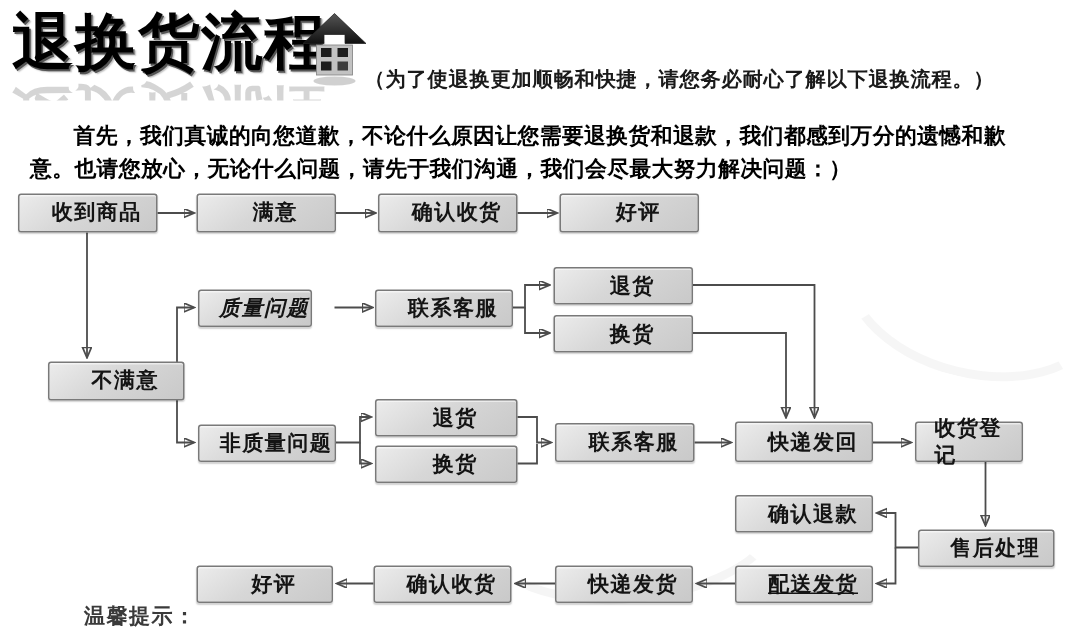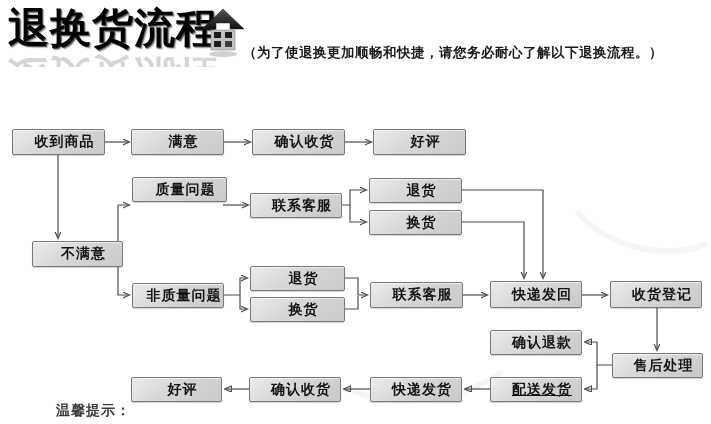--- a/index.html
+++ b/index.html
@@ -74,20 +74,21 @@
     <rect x="12" y="22" width="24" height="20" fill="#c2c2c2" stroke="#8a8a8a" stroke-width="0.6"></rect>
     <rect x="15" y="24" width="7" height="6" fill="#1d1d1d"></rect>
     <rect x="26" y="24" width="7" height="6" fill="#1d1d1d"></rect>
     <rect x="15" y="33" width="7" height="6" fill="#1d1d1d"></rect>
     <rect x="26" y="33" width="7" height="6" fill="#3d3d3d"></rect>
     <ellipse cx="24" cy="46" rx="14" ry="3" fill="#a9a9a9" opacity="0.55"></ellipse>
   </svg>
 
   <div class="subtitle">（为了使退换更加顺畅和快捷，请您务必耐心了解以下退换流程。）</div>
 
+  <div class="intro">首先，我们真诚的向您道歉，不论什么原因让您需要退换货和退款，我们都感到万分的遗憾和歉意。也请您放心，无论什么问题，请先于我们沟通，我们会尽最大努力解决问题：）</div>
 
   <div class="wm wm1"></div>
   <div class="wm wm2"></div>
 
   <div id="flowchart">
     <svg id="edges" width="711" height="424" viewBox="0 0 711 424">
       <defs>
         <marker id="arrow" markerWidth="8" markerHeight="7" refX="6.5" refY="3" orient="auto" markerUnits="userSpaceOnUse">
           <path d="M0,0 L7,3 L0,6 Z" fill="#333"></path>
         </marker>
@@ -113,31 +114,31 @@
         <path d="M612,365 H597 V342 H585" marker-end="url(#arrow)"></path>
         <path d="M597,365 V389 H585" marker-end="url(#arrow)"></path>
         <path d="M490,389 H465" marker-end="url(#arrow)"></path>
         <path d="M370,389 H344" marker-end="url(#arrow)"></path>
         <path d="M249,389 H225" marker-end="url(#arrow)"></path>
       </svg>
   <div class="node" style="left: 12px; top: 129px; width: 93px; height: 26px;">收到商品</div>
       <div class="node" style="left: 131px; top: 129px; width: 93px; height: 26px;">满意</div>
       <div class="node" style="left: 252px; top: 129px; width: 93px; height: 26px;">确认收货</div>
       <div class="node" style="left: 373px; top: 129px; width: 93px; height: 26px;">好评</div>
-      <div class="node" style="left: 132px; top: 177px; width: 95px; height: 25px;">质量问题</div>
+      <div class="node" style="left: 132px; top: 193px; width: 76px; height: 25px; font-style: italic;">质量问题</div>
       <div class="node" style="left: 250px; top: 193px; width: 92px; height: 25px;">联系客服</div>
       <div class="node" style="left: 369px; top: 178px; width: 93px; height: 25px;">退货</div>
       <div class="node" style="left: 369px; top: 210px; width: 93px; height: 25px;">换货</div>
       <div class="node" style="left: 12px; top: 241px; width: 91px; height: 26px; margin-left: 20px;">不满意</div>
       <div class="node" style="left: 132px; top: 283px; width: 92px; height: 25px;">非质量问题</div>
       <div class="node" style="left: 250px; top: 266px; width: 95px; height: 25px;">退货</div>
       <div class="node" style="left: 250px; top: 297px; width: 95px; height: 25px;">换货</div>
       <div class="node" style="left: 370px; top: 282px; width: 93px; height: 26px;">联系客服</div>
       <div class="node" style="left: 490px; top: 281px; width: 92px; height: 27px;">快递发回</div>
-      <div class="node" style="left: 610px; top: 281px; width: 92px; height: 27px;">收货登记</div>
+      <div class="node" style="left: 610px; top: 281px; width: 72px; height: 27px;">收货登记</div>
       <div class="node" style="left: 490px; top: 330px; width: 92px; height: 25px;">确认退款</div>
       <div class="node" style="left: 612px; top: 353px; width: 91px; height: 25px;">售后处理</div>
       <div class="node" style="left: 490px; top: 377px; width: 92px; height: 25px; text-decoration: underline;">配送发货</div>
       <div class="node" style="left: 370px; top: 377px; width: 92px; height: 25px;">快递发货</div>
       <div class="node" style="left: 249px; top: 377px; width: 92px; height: 25px;">确认收货</div>
       <div class="node" style="left: 131px; top: 377px; width: 91px; height: 25px;">好评</div>
     </div>
 
   <div class="tip">温馨提示：</div>
 

